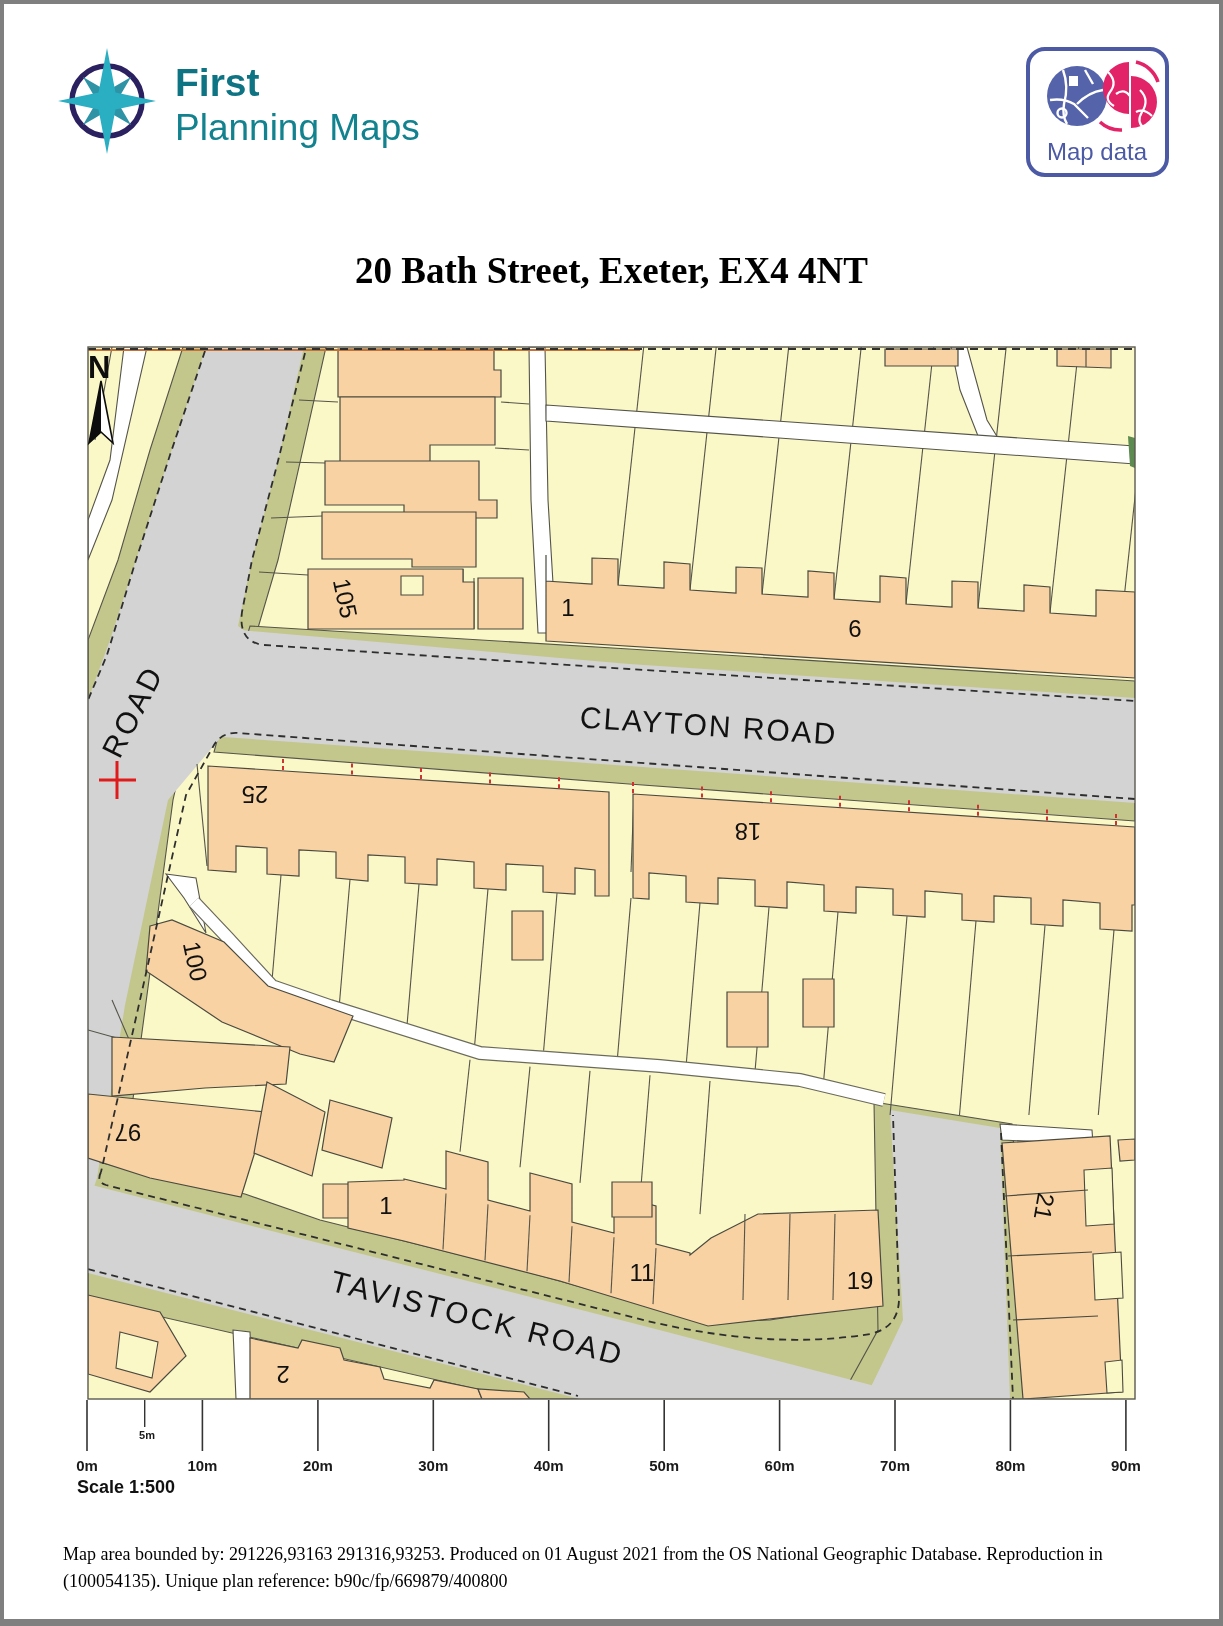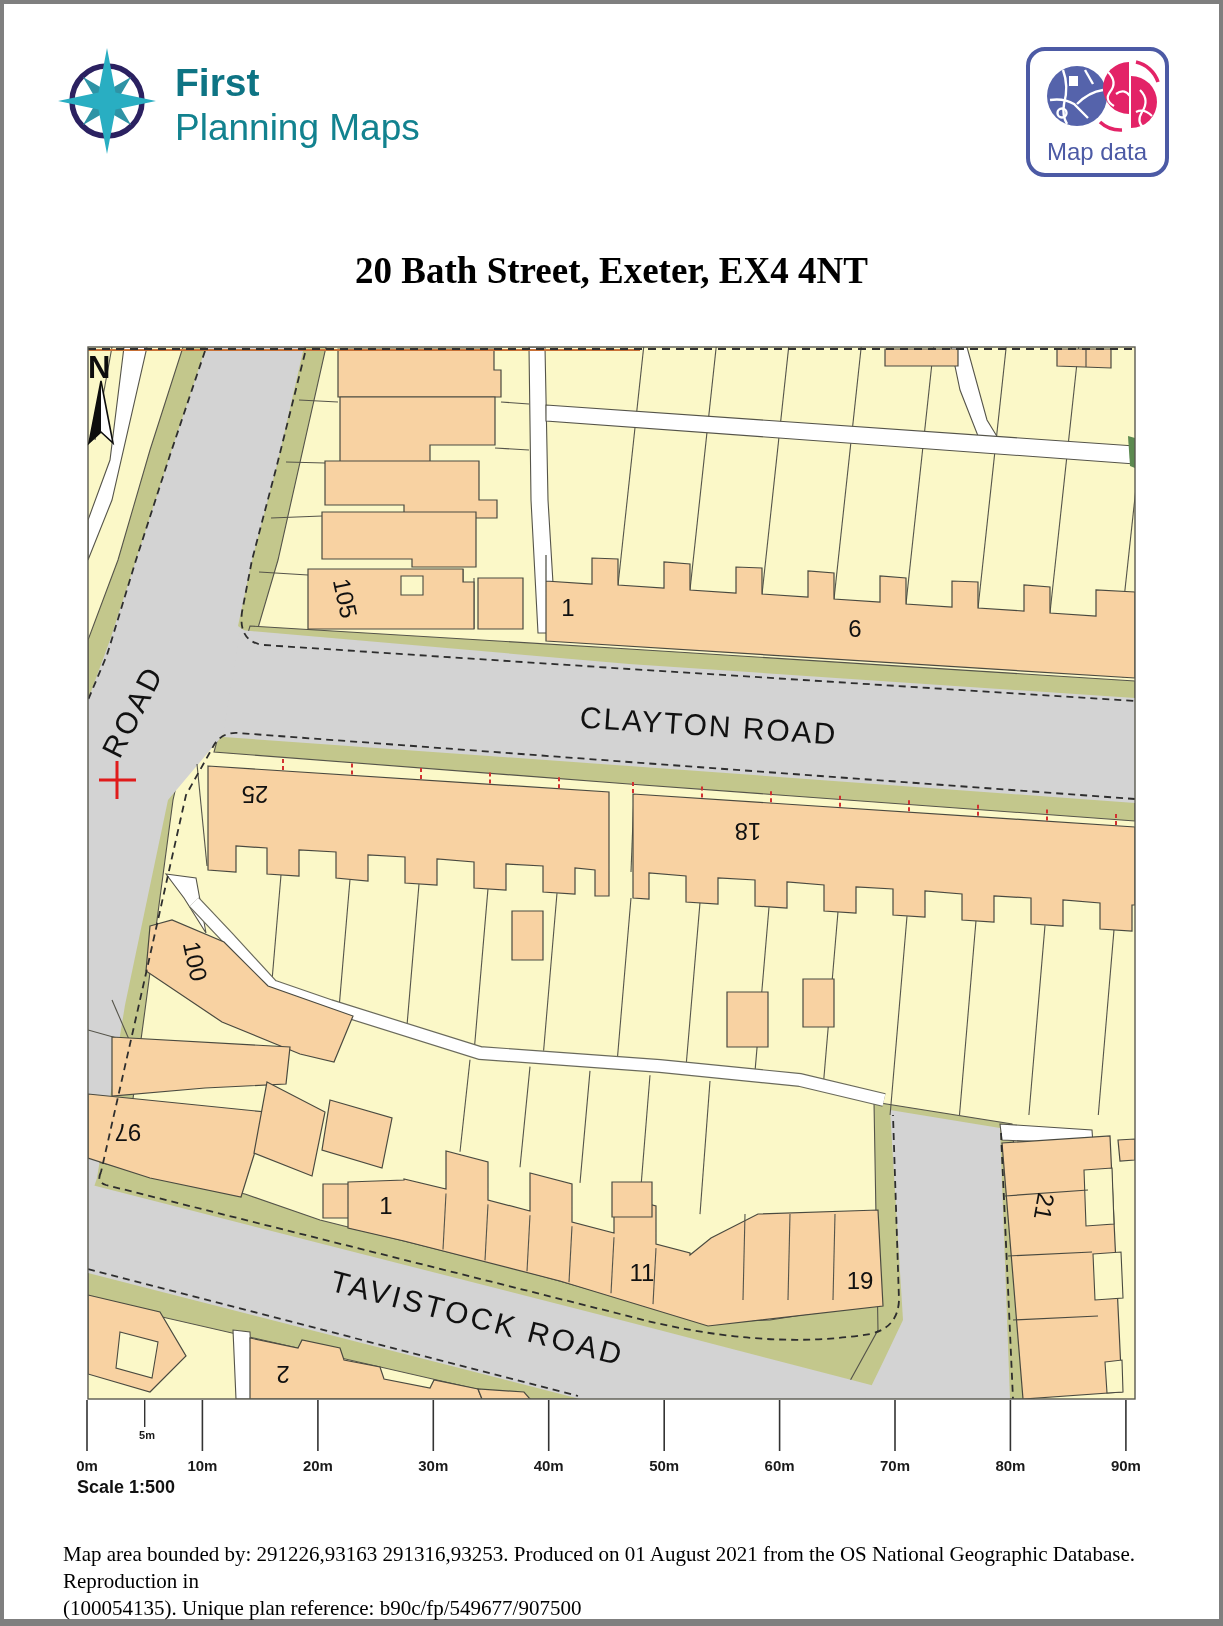--- a/index.html
+++ b/index.html
@@ -1,19 +1,19 @@
 <!DOCTYPE html>
 <html><head>
 <meta charset="utf-8">
 <style>
   html,body{margin:0;padding:0;}
   body{width:1223px;height:1626px;background:#ffffff;position:relative;font-family:"Liberation Sans",sans-serif;overflow:hidden;}
   .border{position:absolute;left:0;top:0;width:1215px;height:1615px;border:4px solid #7f7f7f;border-bottom-width:7px;}
   .title{position:absolute;left:0;top:249px;width:1223px;text-align:center;font-family:"Liberation Serif",serif;font-weight:bold;font-size:37px;color:#000;}
-  .footer{position:absolute;left:63px;top:1541px;width:1160px;font-family:"Liberation Serif",serif;font-size:21px;color:#000;line-height:27px;}
+  .footer{position:absolute;left:63px;top:1541px;width:1160px;font-family:"Liberation Serif",serif;font-size:18px;color:#000;line-height:27px;}
 </style>
 </head>
 <body>
 
 <div class="border"></div>
 
 <svg id="hdr" width="1223" height="340" style="position:absolute;left:0;top:0">
 
 <g transform="translate(107,101)">
   <circle cx="0" cy="0" r="35" fill="none" stroke="#2b2161" stroke-width="5.5"></circle>
@@ -342,14 +342,14 @@
 <text x="1125.9" y="72" font-size="15" font-weight="bold" fill="#1a1a1a" text-anchor="middle" font-family="Liberation Sans, sans-serif">90m</text>
 
 <line x1="144.7" y1="1" x2="144.7" y2="28" stroke="#333" stroke-width="1.4"></line>
 <text x="147" y="40" font-size="11" font-weight="bold" fill="#1a1a1a" text-anchor="middle" font-family="Liberation Sans, sans-serif">5m</text>
 
 <text x="77" y="94" font-size="18" font-weight="bold" fill="#111" font-family="Liberation Sans, sans-serif">Scale 1:500</text>
 </svg>
 
 <div class="footer">
 <div>Map area bounded by: 291226,93163 291316,93253. Produced on 01 August 2021 from the OS National Geographic Database. Reproduction in</div>
-<div>(100054135). Unique plan reference: b90c/fp/549677/907500</div>
+<div>(100054135). Unique plan reference: b90c/fp/669879/400800</div>
 </div>
 
 </body></html>

